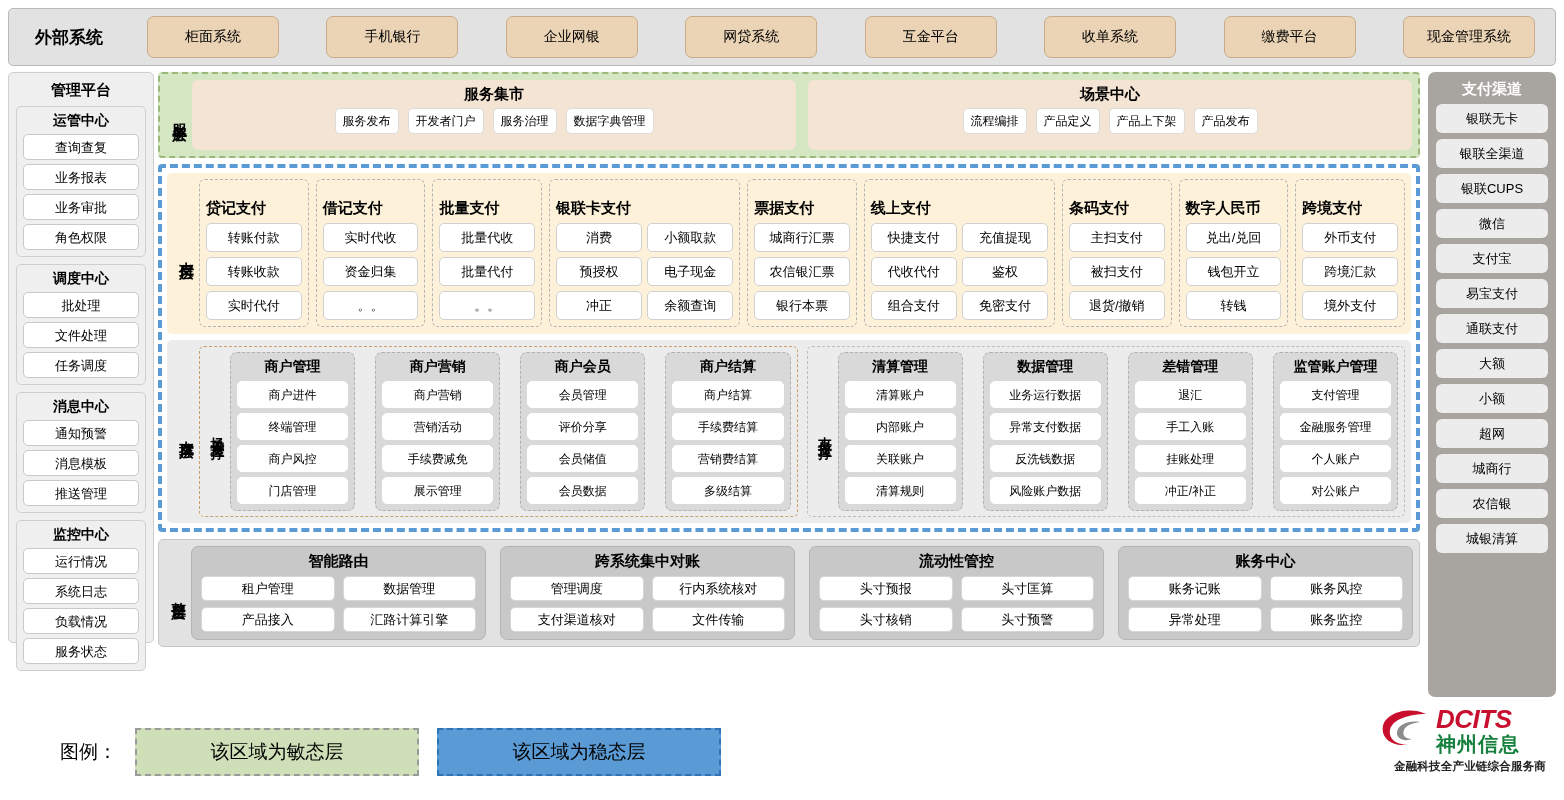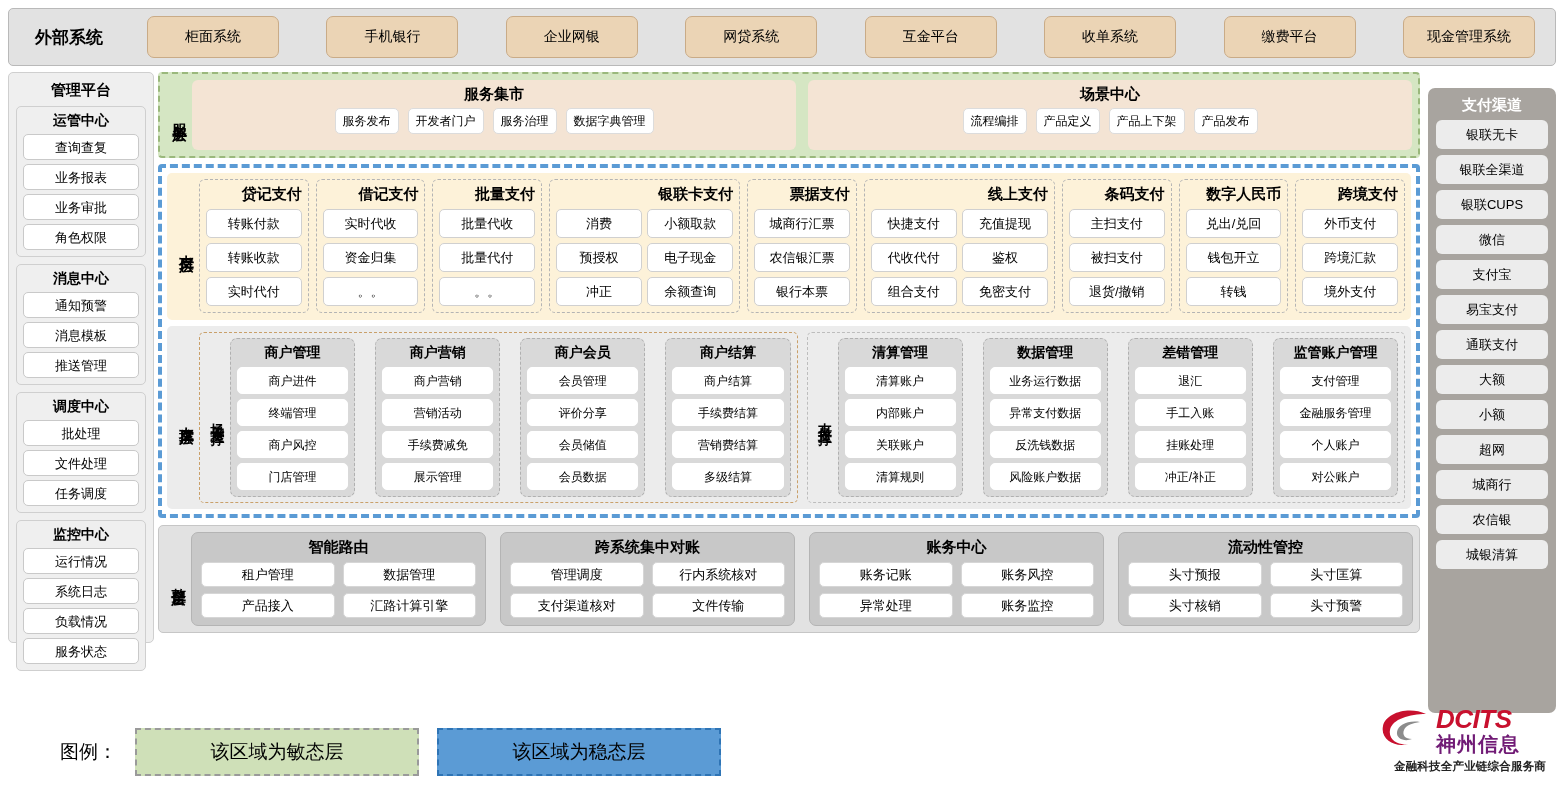--- a/index.html
+++ b/index.html
@@ -72,21 +72,21 @@
   
   .pay-layer{
     background:#fdf2d9;border-radius:5px;display:flex;align-items:stretch;
     padding:6px 6px 7px;box-sizing:border-box;
   }
   .pay-cards{display:flex;flex:1;gap:7px;}
   .pay-card{
     border:1px dashed #b4b4b4;border-radius:6px;background:transparent;
     padding:3px 6px 6px;box-sizing:border-box;display:flex;flex-direction:column;
   }
-  .pay-card-title{font-size:15px;font-weight:bold;text-align:right;margin:2px 0 5px;white-space:nowrap;}
+  .pay-card-title{font-size:15px;font-weight:bold;text-align:left;margin:16px 0 5px;white-space:nowrap;}
   .pay-grid{display:grid;gap:5px;}
   .pay-grid.c1{grid-template-columns:1fr;}
   .pay-grid.c2{grid-template-columns:1fr 1fr;}
   .pay-chip{height:27px;font-size:13px;border-color:#d0d0d0;padding:0 4px;}
 
   
   .sup-layer{
     margin-top:6px;background:#ececec;border-radius:5px;display:flex;align-items:stretch;
     padding:6px;box-sizing:border-box;
   }
@@ -120,21 +120,21 @@
     padding:3px 9px 7px;box-sizing:border-box;display:flex;flex-direction:column;
   }
   .int-card-title{font-size:15px;font-weight:bold;text-align:center;margin:2px 0 5px;}
   .int-grid{display:grid;grid-template-columns:1fr 1fr;gap:6px 8px;flex:1;}
   .int-chip{font-size:13px;border-color:#d6d6d6;}
 
   
   .channels{
     position:absolute;left:1428px;top:72px;width:128px;height:625px;
     background:#a8a49f;border-radius:7px;box-sizing:border-box;padding:5px 8px;
-    display:flex;flex-direction:column;margin-top:16px;
+    display:flex;flex-direction:column;
   }
   .ch-title{font-size:15px;font-weight:bold;color:#ffffff;text-align:center;margin:3px 0 5px;}
   .ch-chip{
     background:#ececec;border:none;border-radius:6px;height:29px;margin-bottom:6px;font-size:13px;
     display:flex;align-items:center;justify-content:center;white-space:nowrap;color:#000;
   }
 
   
   .legend{position:absolute;left:60px;top:728px;display:flex;align-items:center;gap:18px;}
   .legend-label{font-size:19px;}
@@ -144,21 +144,21 @@
   }
   .legend-agile{background:#cfe0b8;border:2px dashed #9a9a9a;}
   .legend-stable{background:#5b9bd5;border:2px dashed #2e74b5;}
 
   
   .logo{position:absolute;left:1380px;top:706px;width:180px;height:88px;}
   .logo-row{display:flex;align-items:center;gap:4px;}
   .logo-mark{width:52px;height:44px;flex:none;}
   .logo-text{display:flex;flex-direction:column;line-height:1;}
   .logo-dcits{font-size:26px;font-weight:bold;color:#c8102e;letter-spacing:-0.5px;font-style:italic;}
-  .logo-cn{font-size:20px;font-weight:bold;color:#701a75;letter-spacing:1px;margin-top:2px;}
+  .logo-cn{font-size:20px;font-weight:bold;color:#15803d;letter-spacing:1px;margin-top:2px;}
   .logo-tag{font-size:11.5px;font-weight:bold;color:#222;margin-top:5px;text-align:center;letter-spacing:0.2px;}
 </style>
 </head>
 <body>
 
 <div class="page">
 
   <div class="ext-bar">
     <div class="ext-title">外部系统</div>
     <div class="ext-items" id="ext-items">
@@ -177,30 +177,30 @@
     <div class="mgmt-title">管理平台</div>
     <div id="mgmt-groups">
         <div class="mgmt-group">
           <div class="mgmt-group-title">运管中心</div>
           <div class="chip mgmt-chip">查询查复</div>
           <div class="chip mgmt-chip">业务报表</div>
           <div class="chip mgmt-chip">业务审批</div>
           <div class="chip mgmt-chip">角色权限</div>
         </div>
         <div class="mgmt-group">
+          <div class="mgmt-group-title">调度中心</div>
+          <div class="chip mgmt-chip">批处理</div>
+          <div class="chip mgmt-chip">文件处理</div>
+          <div class="chip mgmt-chip">任务调度</div>
+        </div>
+        <div class="mgmt-group">
           <div class="mgmt-group-title">消息中心</div>
           <div class="chip mgmt-chip">通知预警</div>
           <div class="chip mgmt-chip">消息模板</div>
           <div class="chip mgmt-chip">推送管理</div>
-        </div>
-        <div class="mgmt-group">
-          <div class="mgmt-group-title">调度中心</div>
-          <div class="chip mgmt-chip">批处理</div>
-          <div class="chip mgmt-chip">文件处理</div>
-          <div class="chip mgmt-chip">任务调度</div>
         </div>
         <div class="mgmt-group">
           <div class="mgmt-group-title">监控中心</div>
           <div class="chip mgmt-chip">运行情况</div>
           <div class="chip mgmt-chip">系统日志</div>
           <div class="chip mgmt-chip">负载情况</div>
           <div class="chip mgmt-chip">服务状态</div>
         </div>
       </div>
   </div>
@@ -403,35 +403,35 @@
           <div class="int-card">
             <div class="int-card-title">跨系统集中对账</div>
             <div class="int-grid">
               <div class="chip int-chip">管理调度</div>
               <div class="chip int-chip">行内系统核对</div>
               <div class="chip int-chip">支付渠道核对</div>
               <div class="chip int-chip">文件传输</div>
             </div>
           </div>
           <div class="int-card">
+            <div class="int-card-title">流动性管控</div>
+            <div class="int-grid">
+              <div class="chip int-chip">头寸预报</div>
+              <div class="chip int-chip">头寸匡算</div>
+              <div class="chip int-chip">头寸核销</div>
+              <div class="chip int-chip">头寸预警</div>
+            </div>
+          </div>
+          <div class="int-card">
             <div class="int-card-title">账务中心</div>
             <div class="int-grid">
               <div class="chip int-chip">账务记账</div>
               <div class="chip int-chip">账务风控</div>
               <div class="chip int-chip">异常处理</div>
               <div class="chip int-chip">账务监控</div>
-            </div>
-          </div>
-          <div class="int-card">
-            <div class="int-card-title">流动性管控</div>
-            <div class="int-grid">
-              <div class="chip int-chip">头寸预报</div>
-              <div class="chip int-chip">头寸匡算</div>
-              <div class="chip int-chip">头寸核销</div>
-              <div class="chip int-chip">头寸预警</div>
             </div>
           </div>
         </div>
     </div>
 
   </div>
 
   <div class="channels">
     <div class="ch-title">支付渠道</div>
     <div id="ch-items">

